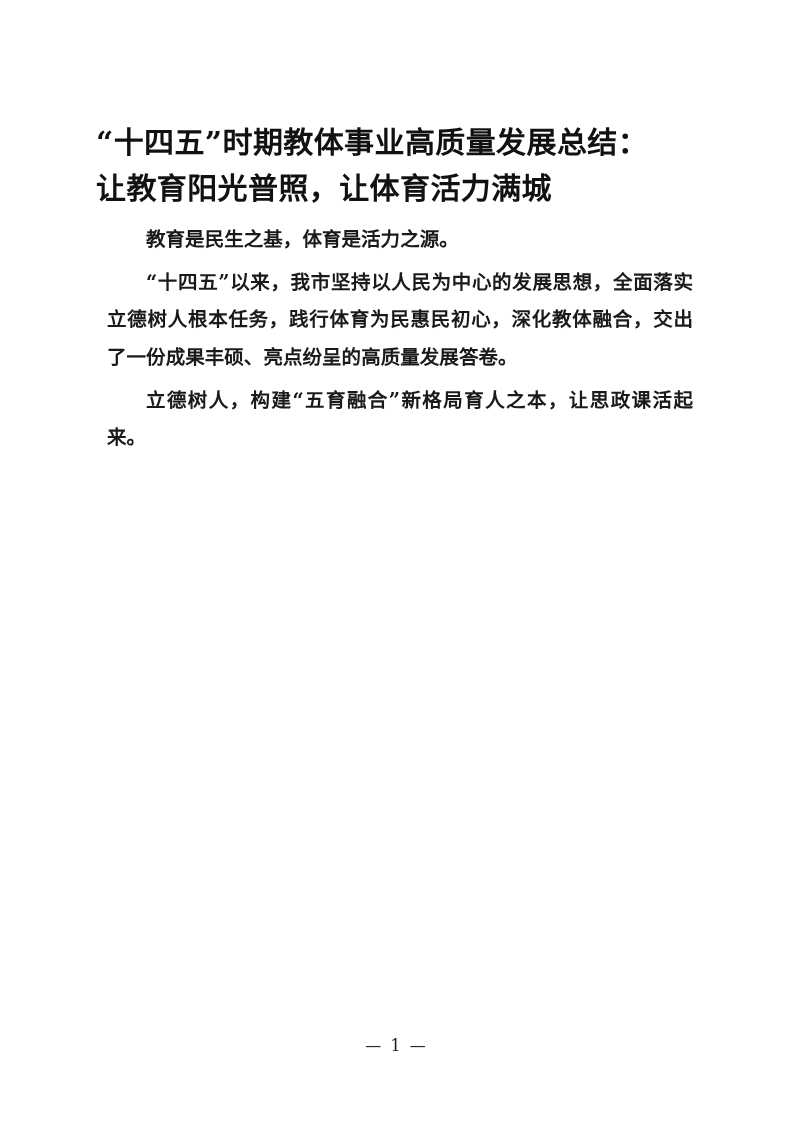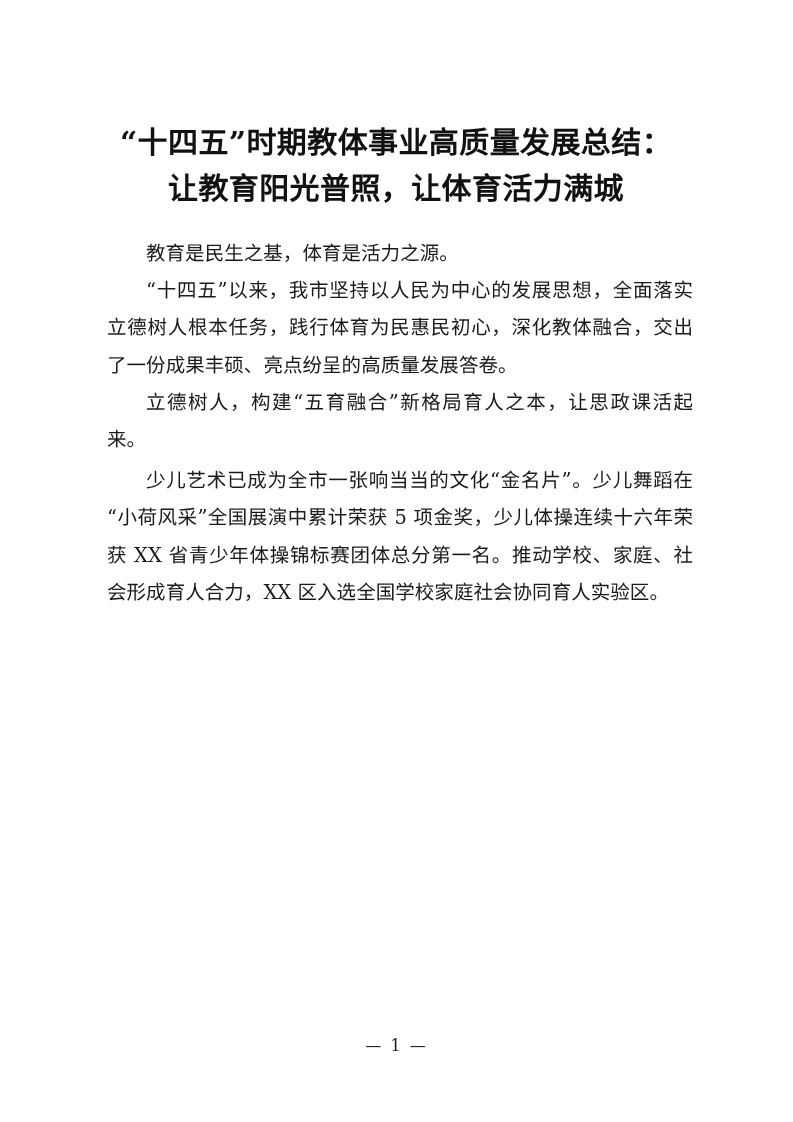--- a/index.html
+++ b/index.html
@@ -26,54 +26,55 @@
     height: 1122px;
     background: #ffffff;
   }
 
   
   .doc-title {
     position: absolute;
     left: 96px;
     top: 100px;
     width: 600px;
-    text-align: center;
+    text-align: left;
     font-family: "DejaVu Serif", "Liberation Serif", serif;
     font-weight: 700;
     font-size: 30px;
     line-height: 46px;
     letter-spacing: 0.4px;
     color: #111111;
     white-space: pre-line;
   }
 
   
   .doc-body {
     position: absolute;
     left: 107px;
-    top: 235px;
+    top: 221px;
     width: 586px;
+    font-weight: bold;
   }
 
   .para {
     margin: 0 0 0 0;
     padding: 0;
     font-size: 19.5px;
     line-height: 37.2px;
     text-align: justify;
     text-justify: inter-ideograph;
     text-indent: 39px;
     color: #1a1a1a;
     font-family: "DejaVu Serif", "Liberation Serif", serif;
     word-break: break-all;
     letter-spacing: 0.05px;
   }
 
   .para + .para {
-    margin-top: 0px;
+    margin-top: 6px;
   }
 
   
   .para.gap-before {
     margin-top: 4px;
   }
 
   
   .page-footer {
     position: absolute;
@@ -98,20 +99,19 @@
 
   <div class="doc-body">
 
     <p class="para">教育是民生之基，体育是活力之源。</p>
 
     <p class="para">“十四五”以来，我市坚持以人民为中心的发展思想，全面落实立德树人根本任务，践行体育为民惠民初心，深化教体融合，交出了一份成果丰硕、亮点纷呈的高质量发展答卷。</p>
 
     <p class="para">立德树人，构建“五育融合”新格局育人之本，让思政课活起来。</p>
 
 
-    <p class="para gap-before">少儿艺术已成为全市一张响当当的文化“金名片”。少儿舞蹈在“小荷风采”全国展演中累计荣获 5 项金奖，少儿体操连续十六年荣获 XX 省青少年体操锦标赛团体总分第一名。推动学校、家庭、社会形成育人合力，XX 区入选全国学校家庭社会协同育人实验区。</p>
 
 
   </div>
 
   <div class="page-footer">— 1 —</div>
 
 </div>
 
 </body></html>

